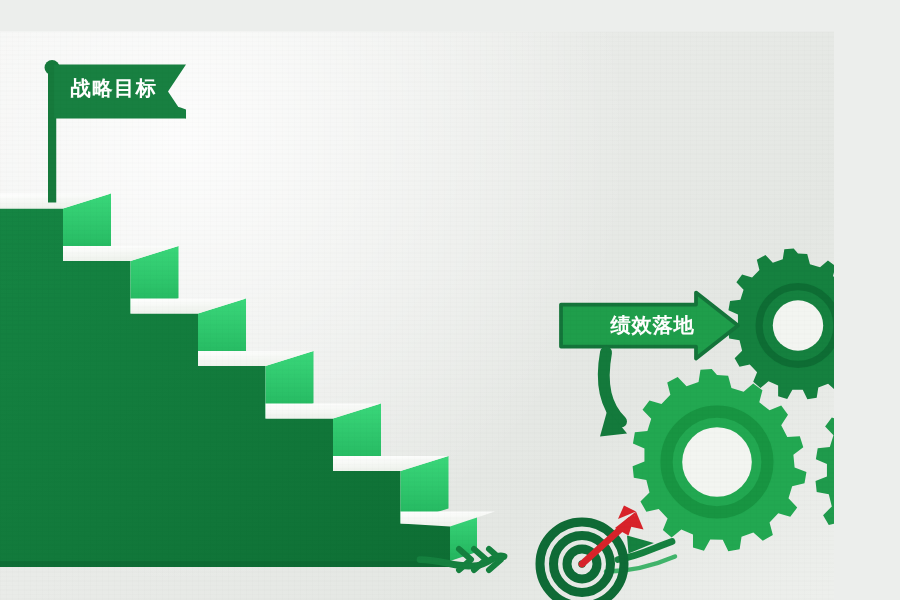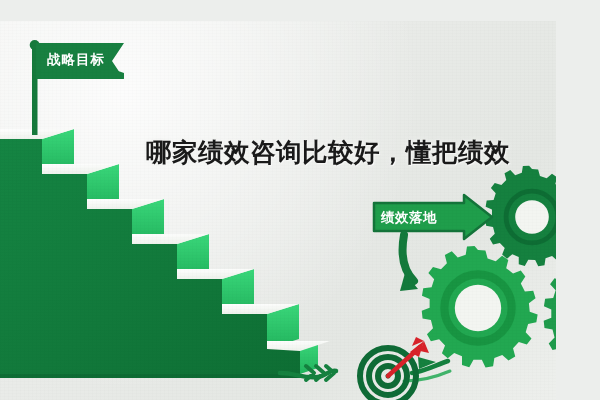--- a/index.html
+++ b/index.html
@@ -39,21 +39,21 @@
   #flag-text{
     position:absolute;left:33px;top:28px;width:86px;height:21px;
     color:#ffffff;font-size:13.5px;font-weight:bold;line-height:21px;
     text-align:center;letter-spacing:1px;
     pointer-events:none;
   }
   
   #banner-text{
     position:absolute;left:381px;top:186px;width:82px;height:20px;
     color:#ffffff;font-size:13.5px;font-weight:bold;line-height:20px;
-    text-align:left;letter-spacing:.5px;
+    text-align:right;letter-spacing:.5px;
     pointer-events:none;
   }
 </style>
 </head>
 <body>
 
 <div id="stage">
 
   <svg class="layer" width="600" height="400" viewBox="0 0 600 400">
     <defs>
@@ -197,17 +197,16 @@
 
     <g>
       <line x1="388" y1="355" x2="420" y2="326" stroke="#d8232a" stroke-width="4.5" stroke-linecap="round"></line>
       <path d="M424,320 L419,336 L410,331 Z" fill="#d8232a"></path>
       <path d="M424,320 L412,325 L416,316 Z" fill="#d8232a"></path>
       <path d="M424,320 L429,332 L420,330 Z" fill="#d8232a"></path>
     </g>
   </svg>
 
   <div id="headline">
-    <span class="l1">哪家绩效咨询比较好，懂把绩效</span>
   </div>
 
   <div id="grain"></div>
 </div>
 
 </body></html>

